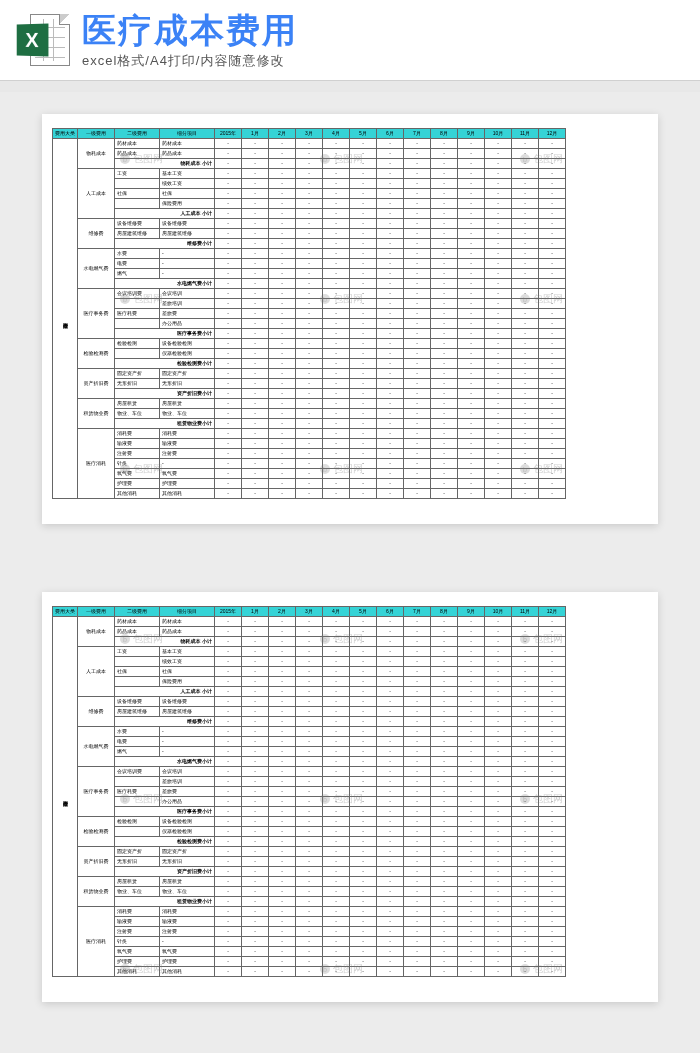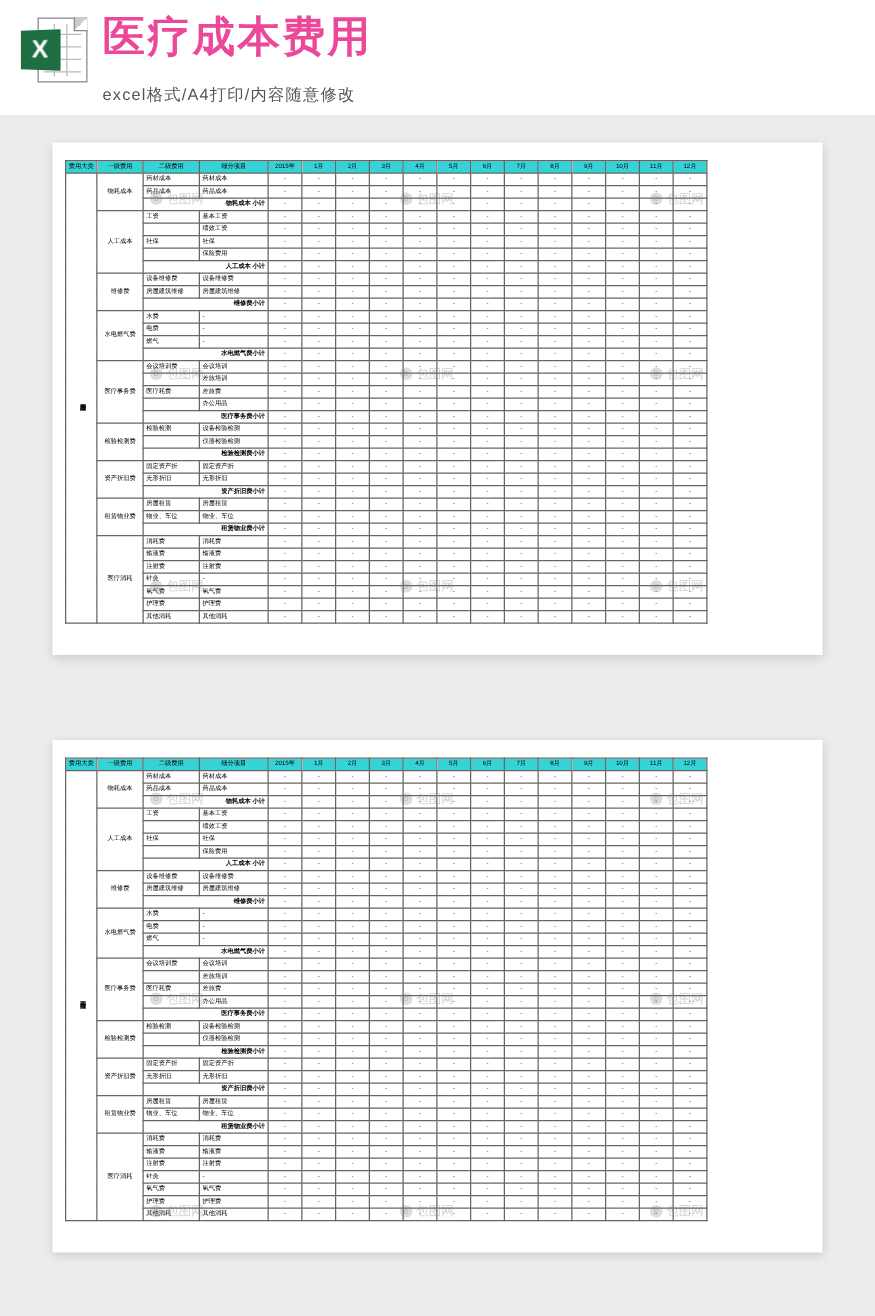--- a/index.html
+++ b/index.html
@@ -72,27 +72,27 @@
     align-items: center;
     justify-content: center;
     font-weight: bold;
     font-size: 20px;
     transform: perspective(60px) rotateY(-8deg);
   }
   .header-text .title {
     font-size: 34px;
     font-weight: 700;
     letter-spacing: 2px;
-    color: #ec4899;
+    color: #3b82f6;
     line-height: 1.1;
   }
   .header-text .subtitle {
     font-size: 13px;
     color: #555;
-    margin-top: 18px;
+    margin-top: 3px;
     letter-spacing: 1px;
   }
   .canvas {
     position: absolute;
     left: 0;
     top: 92px;
     width: 700px;
     height: 961px;
     background: #ececec;
   }

